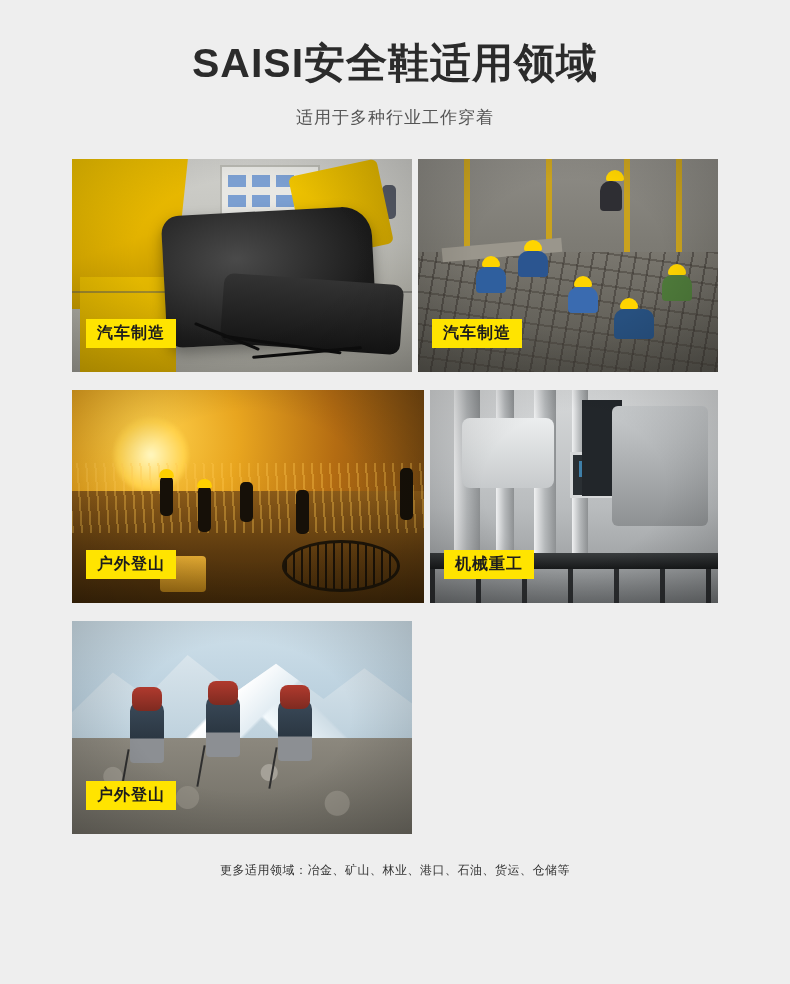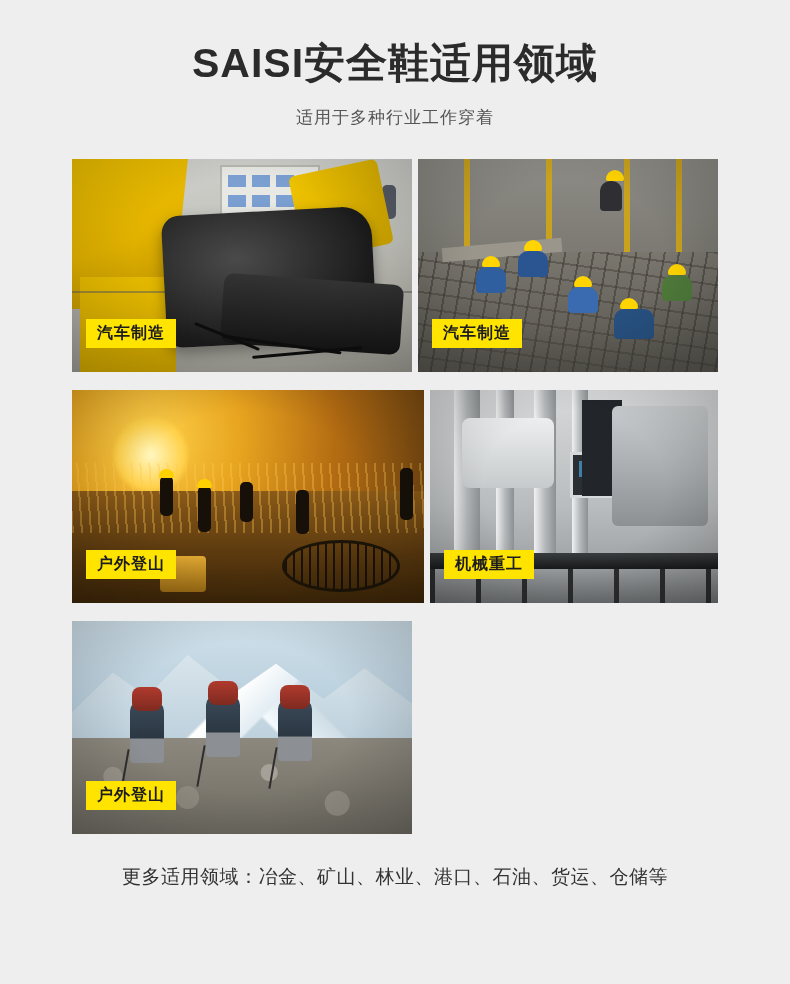--- a/index.html
+++ b/index.html
@@ -330,21 +330,21 @@
     position:absolute; inset:0; pointer-events:none;
     background:
       radial-gradient(ellipse at 50% 45%, rgba(0,0,0,0) 45%, rgba(0,0,0,.22) 100%);
   }
 
   
   .footer {
     margin-top: 26px;
     text-align: center;
     color: #333;
-    font-size: 19px;
+    font-size: 12px;
     line-height: 1.75;
     letter-spacing: .5px;
   }
   .footer div { white-space: nowrap; }
 </style>
 </head>
 <body>
 
 <div class="page">
 

